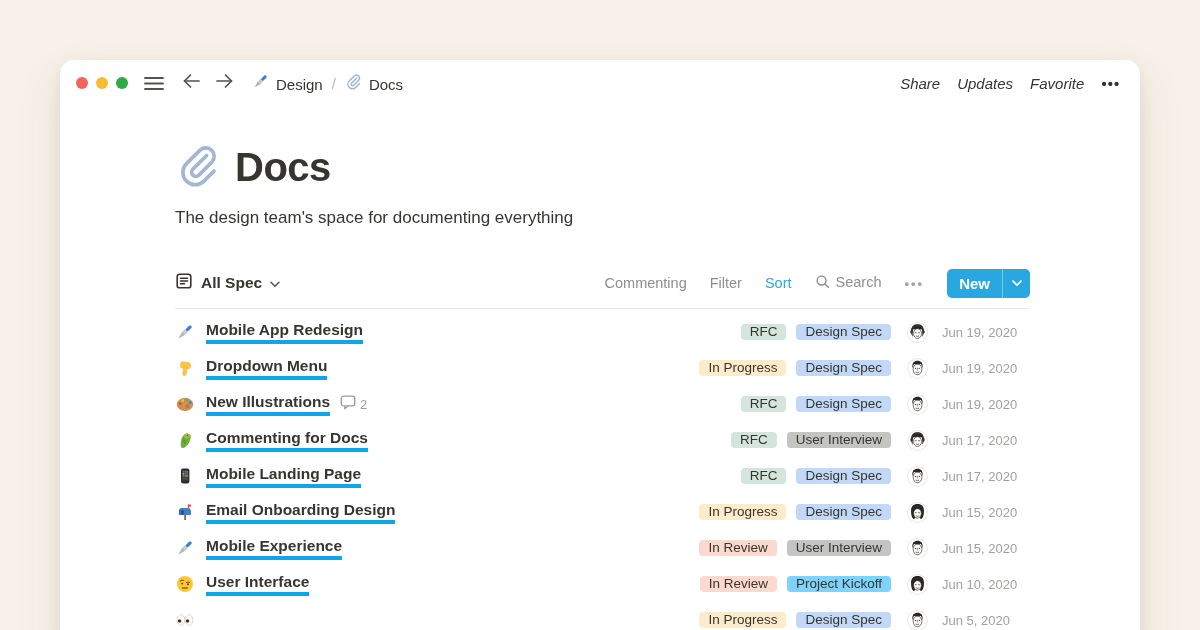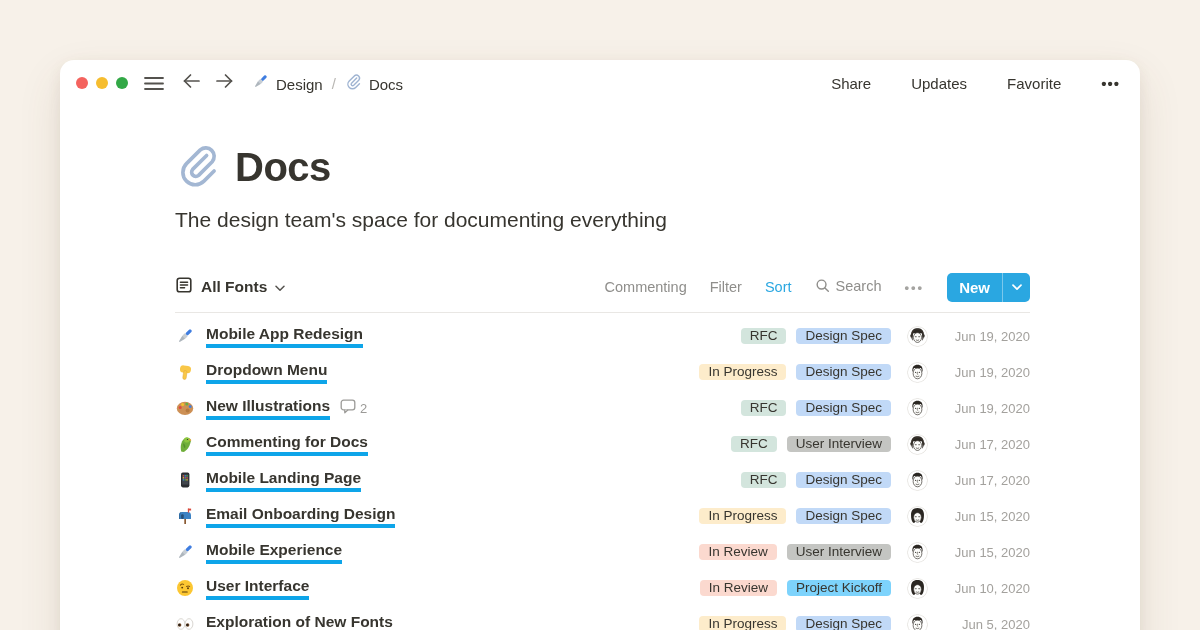--- a/index.html
+++ b/index.html
@@ -16,29 +16,29 @@
   
   .topbar { display:flex; align-items:center; height:46px; padding:0 20px 0 16px; }
   .traffic { display:flex; gap:8px; margin-right:16px; }
   .dot { width:12px; height:12px; border-radius:50%; }
   .hamburger { margin-right:18px; display:flex; }
   .navarrows { display:flex; gap:14px; margin-right:18px; }
   .breadcrumb { display:flex; align-items:center; gap:8px; font-size:15px; color:#37352f; }
   .crumb { display:flex; align-items:flex-end; gap:7px; cursor:default; }
   .crumb-sep { color:#b9b7b3; padding:0 1px; }
   .topbar-spacer { flex:1; }
-  .top-actions { display:flex; align-items:center; gap:40px; font-size:15px; color:#37352f; }
+  .top-actions { display:flex; align-items:center; gap:17px; font-size:15px; color:#37352f;font-style:italic; }
   .top-more { font-size:15px; letter-spacing:1px; font-weight:bold; color:#37352f; }
 
   
   .content { padding:0 110px 0 115px; }
   .page-header { margin-top:36px; }
   .title-row { display:flex; align-items:center; gap:14px; }
   .page-title { font-size:40px; font-weight:bold; color:#37352f; letter-spacing:-.5px; }
-  .page-subtitle { margin-top:16px; font-size:21px; color:#37352f; }
+  .page-subtitle { margin-top:16px; font-size:17px; color:#37352f; }
 
   
   .toolbar { margin-top:38px; display:flex; align-items:center; height:34px; }
   .view-switch { display:flex; align-items:center; gap:8px; font-size:15.5px; font-weight:bold; color:#37352f; cursor:default; }
   .toolbar-spacer { flex:1; }
   .toolbar-right { display:flex; align-items:center; gap:23px; font-size:14.5px; color:#8f8e8b; }
   .tb-item { cursor:default; }
   .tb-sort { }
   .search-group { display:flex; gap:6px; }
   .tb-more { letter-spacing:2px; font-weight:bold; color:#a5a4a1; font-size:13px; }
@@ -51,21 +51,21 @@
 
   
   .rows { margin-top:5px; }
   .row { display:flex; align-items:center; height:36px; }
   .row-icon { width:19px; height:19px; display:flex; align-items:center; justify-content:center; flex:none; }
   .row-title { margin-left:12px; font-size:15.5px; font-weight:600; color:#37352f; border-bottom:4px solid #0ea5e9; padding-bottom:1px; white-space:nowrap; cursor:default; }
   .comment-badge { display:flex; align-items:center; gap:4px; margin-left:10px; color:#9b9a97; font-size:13px; }
   .row-tags { margin-left:auto; display:flex; justify-content:flex-end; gap:10px; margin-right:16px; }
   .tag { font-size:13.5px; color:#37352f; padding:0 9px; border-radius:4px; white-space:nowrap; line-height:16px; }
   .avatar { width:21px; height:21px; flex:none; border-radius:50%; overflow:hidden; }
-  .row-date { width:88px; margin-left:14px; text-align:right; font-size:13px; color:#a3a19d; white-space:nowrap; }
+  .row-date { width:88px; margin-left:14px; font-size:13px; color:#a3a19d; white-space:nowrap; }
 </style>
 </head>
 <body>
 
 <div class="stage" style="background: rgb(247, 241, 233);">
   <div class="window">
 
     <div class="topbar">
       <div class="traffic">
         <span class="dot" style="background:#f4635e"></span>
@@ -149,21 +149,21 @@
           <span>
             <svg width="18" height="18" viewBox="0 0 18 18" fill="none">
                 <rect x="2.2" y="2.2" width="13.6" height="13.6" rx="2.4" stroke="#37352f" stroke-width="1.6"></rect>
                 <g stroke="#37352f" stroke-width="1.4" stroke-linecap="round">
                   <line x1="5.4" y1="6.3" x2="12.6" y2="6.3"></line>
                   <line x1="5.4" y1="9" x2="12.6" y2="9"></line>
                   <line x1="5.4" y1="11.7" x2="9.6" y2="11.7"></line>
                 </g>
               </svg>
           </span>
-          <span>All Fonts</span>
+          <span>All Spec</span>
           <span>
             <svg width="10" height="7" viewBox="0 0 10 7" fill="none">
                 <path d="M1 1.2 L5 5.2 L9 1.2" stroke="#54524e" stroke-width="1.5" stroke-linecap="round" stroke-linejoin="round"></path>
               </svg>
           </span>
         </div>
         <div class="toolbar-spacer"></div>
         <div class="toolbar-right">
           <span class="tb-item">Commenting</span>
           <span class="tb-item">Filter</span>
@@ -425,21 +425,20 @@
             <span class="row-icon">
               <svg width="18" height="18" viewBox="0 0 18 18">
                 <ellipse cx="5" cy="9" rx="3.9" ry="5.3" fill="#ffffff" stroke="#c9c4bd" stroke-width="0.7"></ellipse>
                 <ellipse cx="13" cy="9" rx="3.9" ry="5.3" fill="#ffffff" stroke="#c9c4bd" stroke-width="0.7"></ellipse>
                 <circle cx="3.6" cy="9.9" r="1.75" fill="#6b4423"></circle>
                 <circle cx="3.3" cy="9.9" r="0.9" fill="#1b1b1b"></circle>
                 <circle cx="11.6" cy="9.9" r="1.75" fill="#6b4423"></circle>
                 <circle cx="11.3" cy="9.9" r="0.9" fill="#1b1b1b"></circle>
               </svg>
             </span>
-            <a class="row-title">Exploration of New Fonts</a>
             <div class="row-tags">
               <span class="tag" style="background:#fdeccb">In Progress</span>
               <span class="tag" style="background:#c1d9f7">Design Spec</span>
             </div>
             <span class="avatar"><svg width="21" height="21" viewBox="0 0 24 24">
                 <circle cx="12" cy="12" r="11.5" fill="#ffffff" stroke="#e0ded9" stroke-width="1"></circle>
                 <ellipse cx="12" cy="13" rx="5" ry="6.2" fill="#fdfdfb" stroke="#3c3832" stroke-width="0.8"></ellipse>
                 <path d="M6.2 10.5 C5.8 5.6 8 3.2 12 3.2 C16 3.2 18.2 5.6 17.8 10.5 L17 11 C17 8.2 16.2 7 15.6 6.9 C13.6 7.3 10.4 7.3 8.4 6.9 C7.8 7 7 8.2 7 11 Z" fill="#2b2722"></path>
                 <circle cx="9.9" cy="11.8" r="0.75" fill="#2b2722"></circle>
                 <circle cx="14.1" cy="11.8" r="0.75" fill="#2b2722"></circle>

